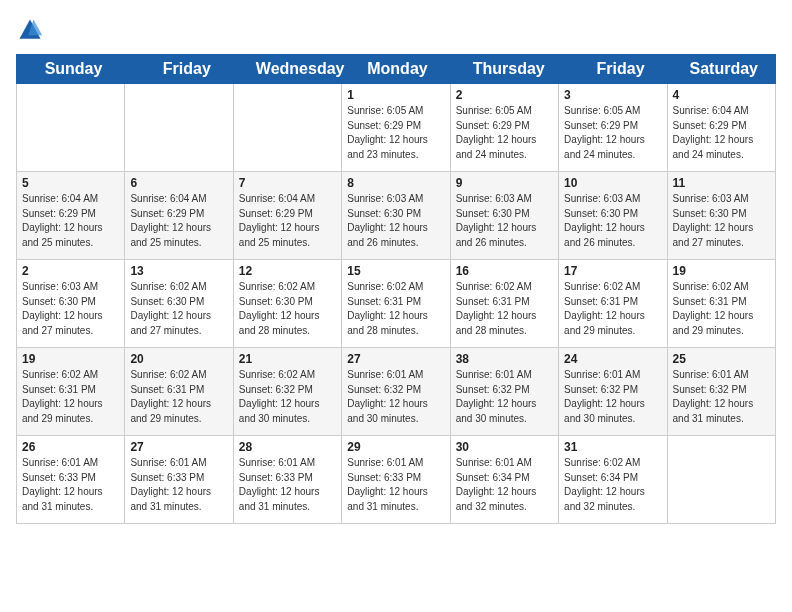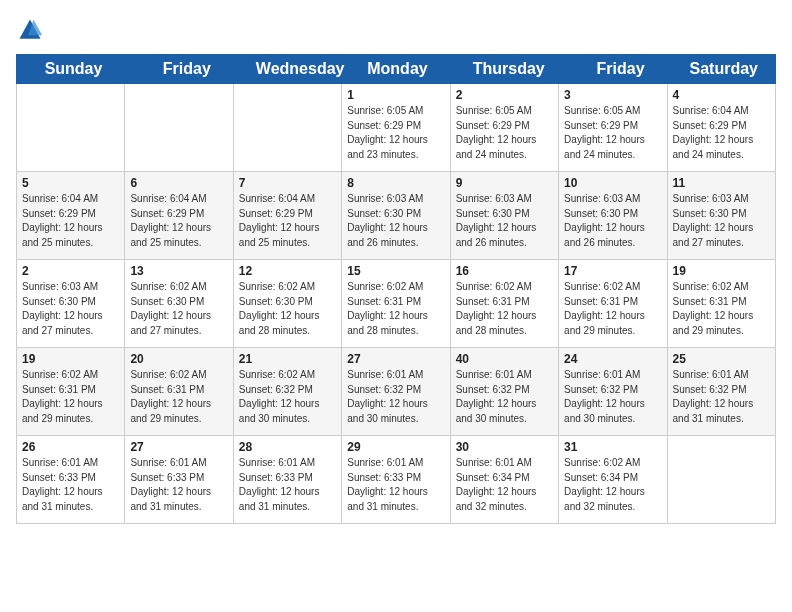--- a/index.html
+++ b/index.html
@@ -261,21 +261,21 @@
 Sunset: 6:32 PM
 Daylight: 12 hours and 30 minutes.</div>
         </td>
         <td>
           <span class="day-num">27</span>
           <div class="cell-info" style="white-space: pre-line;">Sunrise: 6:01 AM
 Sunset: 6:32 PM
 Daylight: 12 hours and 30 minutes.</div>
         </td>
         <td>
-          <span class="day-num">40</span>
+          <span class="day-num">38</span>
           <div class="cell-info" style="white-space: pre-line;">Sunrise: 6:01 AM
 Sunset: 6:32 PM
 Daylight: 12 hours and 30 minutes.</div>
         </td>
         <td>
           <span class="day-num">24</span>
           <div class="cell-info" style="white-space: pre-line;">Sunrise: 6:01 AM
 Sunset: 6:32 PM
 Daylight: 12 hours and 30 minutes.</div>
         </td>

